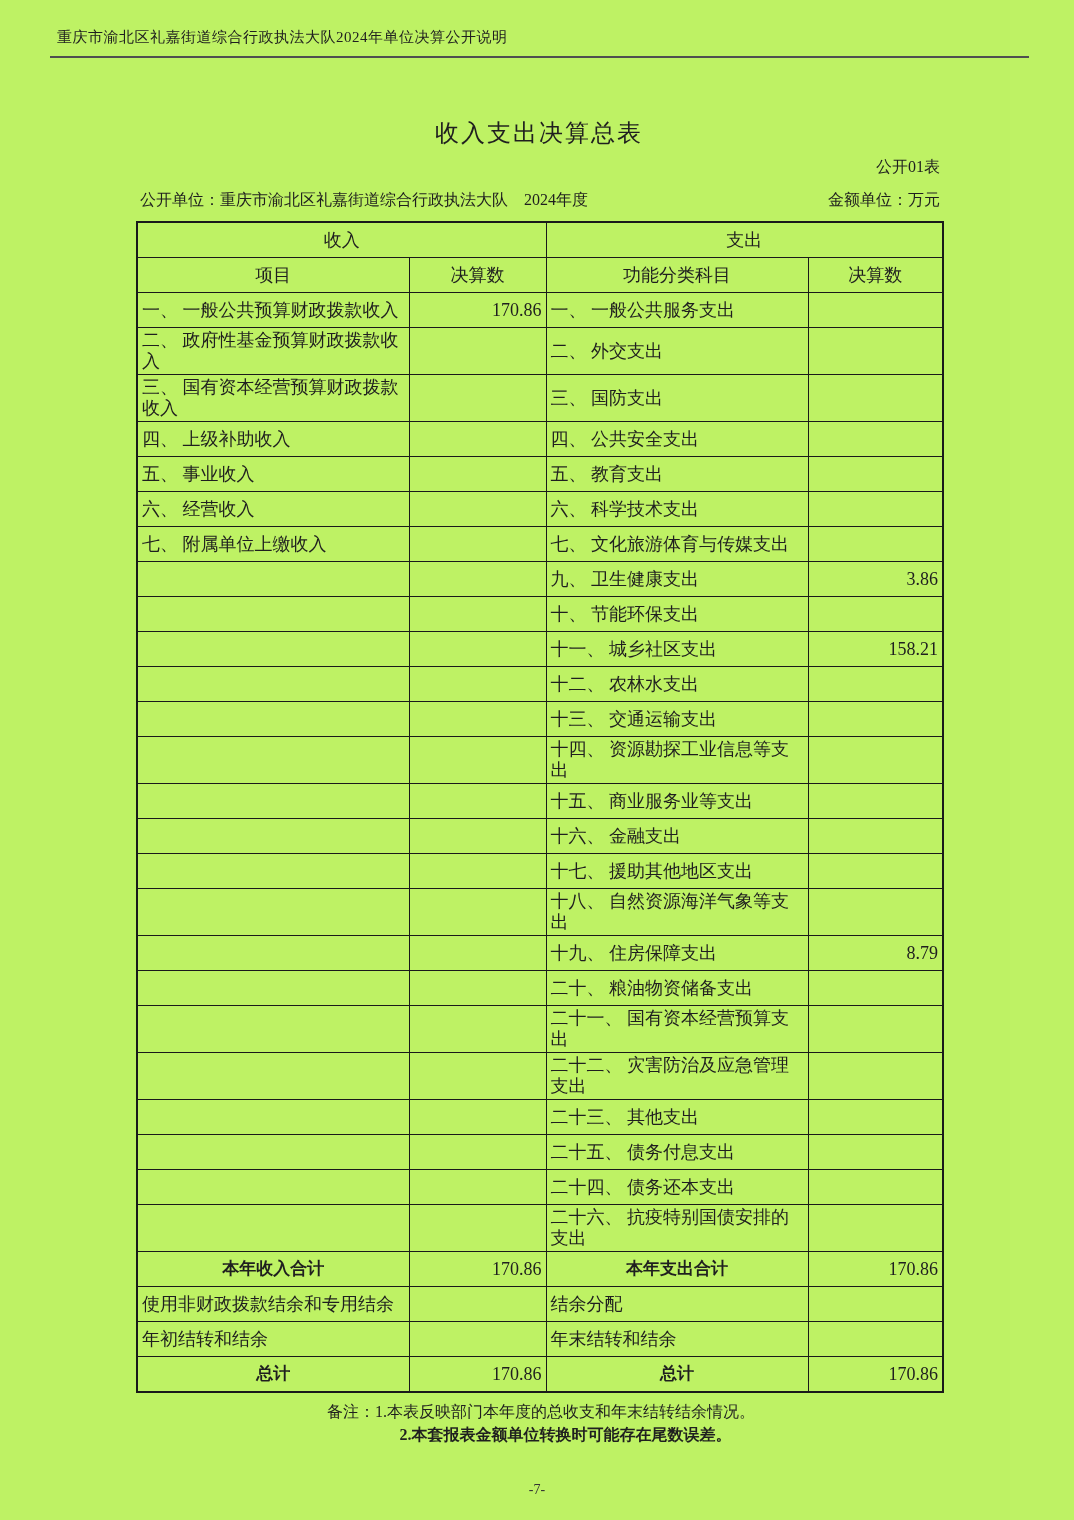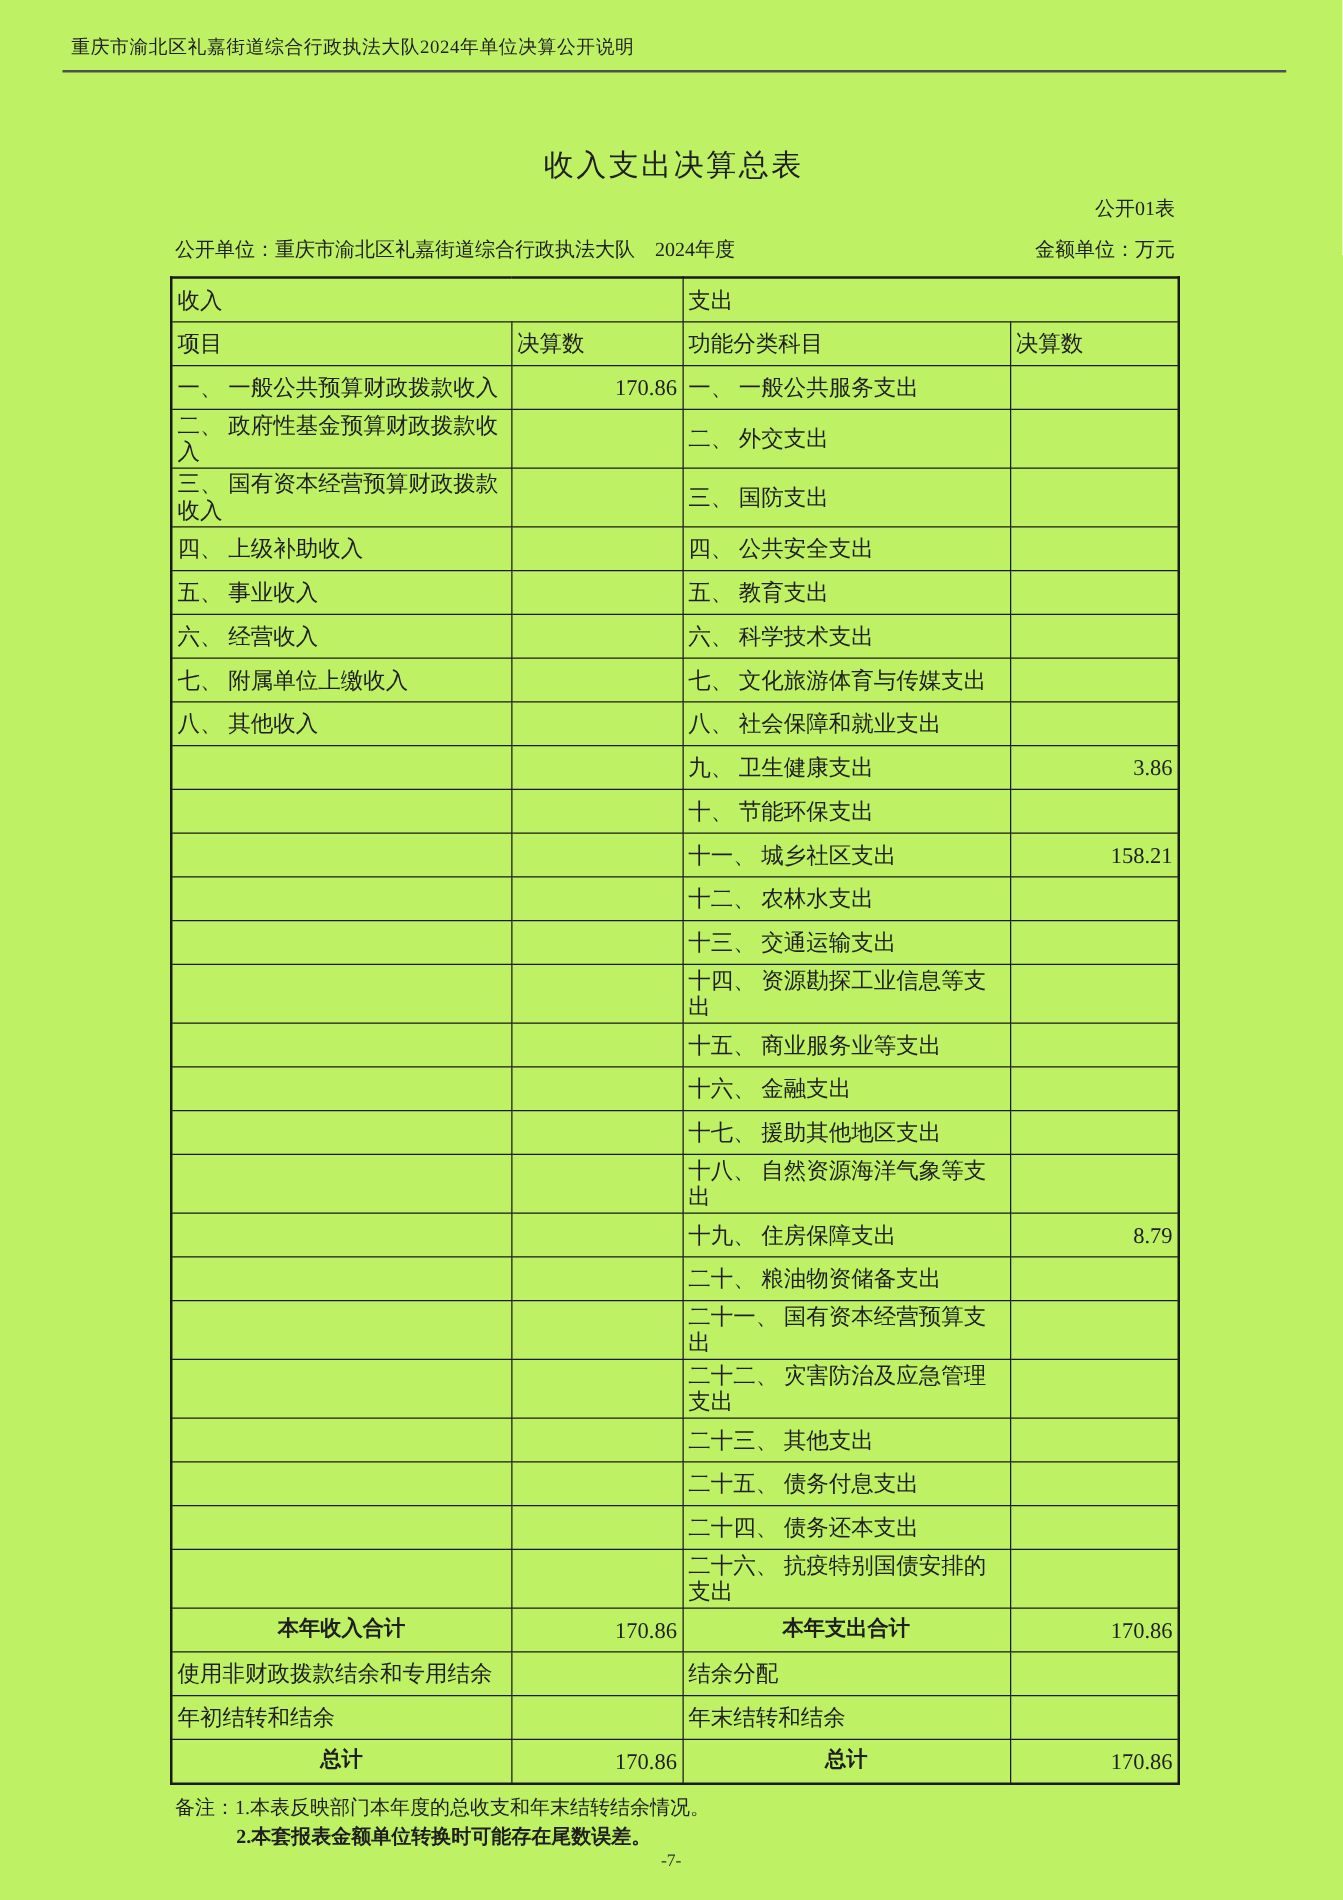--- a/index.html
+++ b/index.html
@@ -58,35 +58,36 @@
   }
   table.fin td {
     border: 1px solid #1a1a1a;
     font-size: 18px;
     line-height: 21px;
     height: 30px;
     vertical-align: middle;
     padding: 2px 4px;
     overflow: hidden;
   }
-  .h-group, .h-col { text-align: left; }
+  .h-group, .h-col { text-align: center; }
   .c-item { text-align: left; padding-left: 7px; padding-right: 2px; }
   .c-exp-item { padding-right: 12px; }
   .c-num { text-align: right; padding-right: 5px; }
   .sum-label {
     text-align: center !important;
     font-weight: bold;
     font-family: Liberation Mono, monospace;
     font-size: 17px !important;
   }
   .notes {
     margin-top: 7px;
     font-size: 16px;
     line-height: 23px;
     padding-left: 4px;
+    text-align: center;
   }
   .note-2 { padding-left: 49px; font-weight: bold; }
   .page-footer {
     position: absolute;
     bottom: 22px;
     left: 0;
     width: 100%;
     text-align: center;
     font-size: 14px;
     color: #333;
@@ -163,26 +164,20 @@
             <td class="c-item c-exp-item">六、 科学技术支出</td>
             <td class="c-num"></td>
           </tr>
           <tr>
             <td class="c-item">七、 附属单位上缴收入</td>
             <td class="c-num"></td>
             <td class="c-item c-exp-item">七、 文化旅游体育与传媒支出</td>
             <td class="c-num"></td>
           </tr>
           <tr>
-            <td class="c-item">八、 其他收入</td>
-            <td class="c-num"></td>
-            <td class="c-item c-exp-item">八、 社会保障和就业支出</td>
-            <td class="c-num"></td>
-          </tr>
-          <tr>
             <td class="c-item"></td>
             <td class="c-num"></td>
             <td class="c-item c-exp-item">九、 卫生健康支出</td>
             <td class="c-num">3.86</td>
           </tr>
           <tr>
             <td class="c-item"></td>
             <td class="c-num"></td>
             <td class="c-item c-exp-item">十、 节能环保支出</td>
             <td class="c-num"></td>

